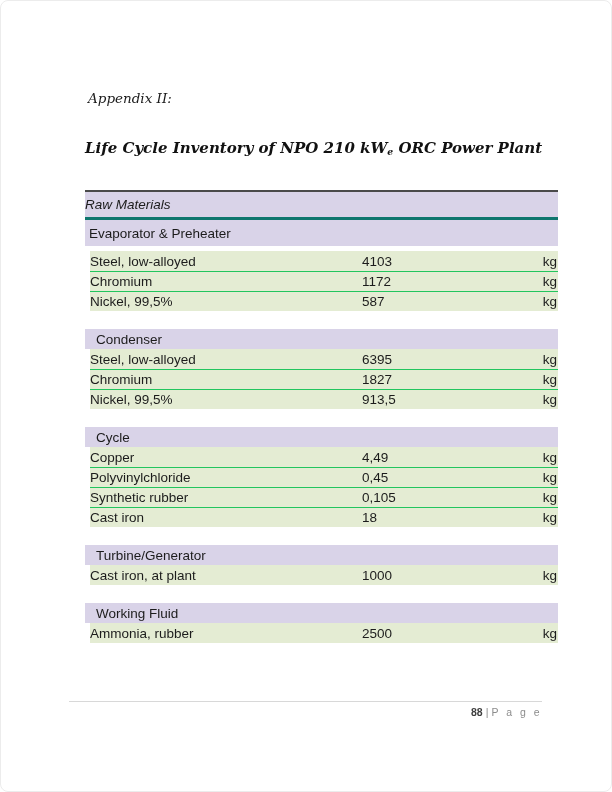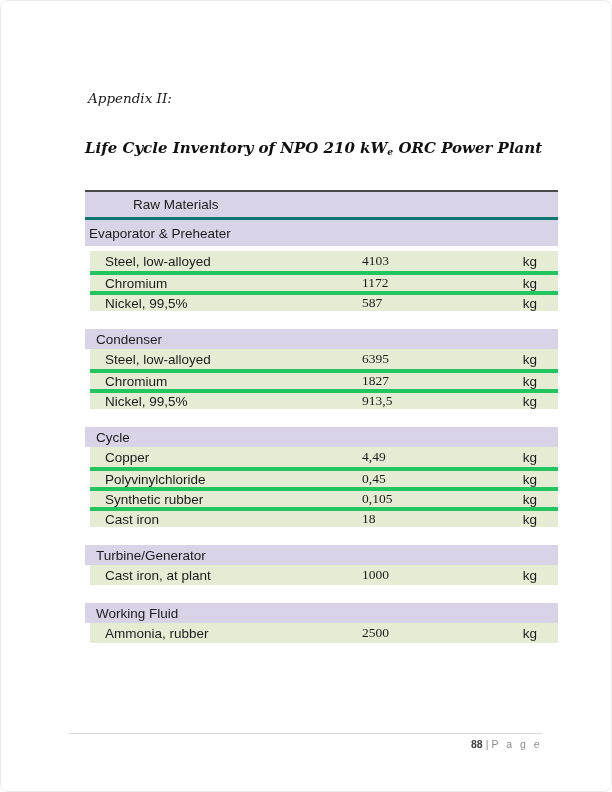--- a/index.html
+++ b/index.html
@@ -56,66 +56,64 @@
   .lav-block {
     background: var(--header-bg, #d9d3e8);
   }
   .row {
     display: flex;
     align-items: center;
     box-sizing: border-box;
   }
   .row-table-title {
     height: 25px;
-    padding-left: 9px;
-    margin-left: 39px;
+    padding-left: 0;
+    font-style: italic;
   }
   .row-first-section {
     height: 29px;
     padding-left: 4px;
     border-top: 3px solid #0f766e;
   }
   .hdr-row {
     height: 20px;
     padding-left: 11px;
     background: var(--header-bg, #d9d3e8);
   }
   .green-block {
     margin-left: 5px;
     background: var(--row-bg, #e4ecd3);
   }
   .green-block .row + .row {
-    border-top: 4px solid #22c55e;
+    border-top: 1px solid #22c55e;
   }
   .data-row {
     height: 20px;
   }
   .c-mat {
     flex: 0 0 272px;
     box-sizing: border-box;
-    padding-left: 15px;
     white-space: nowrap;
     overflow: hidden;
   }
   .c-val {
     flex: 1 1 auto;
     text-align: left;
-    font-family: Liberation Serif, serif;
   }
   .c-unit {
     flex: 0 0 60px;
     text-align: right;
-    padding-right: 21px;
+    padding-right: 1px;
   }
   .gap-small { height: 5px; background: #ffffff; }
   .gap-section { height: 18px; background: #ffffff; }
   .footer {
     position: absolute;
     left: 68px;
-    top: 732px;
+    top: 700px;
     width: 473px;
   }
   .footer-rule {
     border-top: 1px solid var(--footer-rule, #d8d8d8);
     height: 0;
   }
   .footer-text {
     margin-top: 4px;
     text-align: right;
     font-size: 10.5px;

